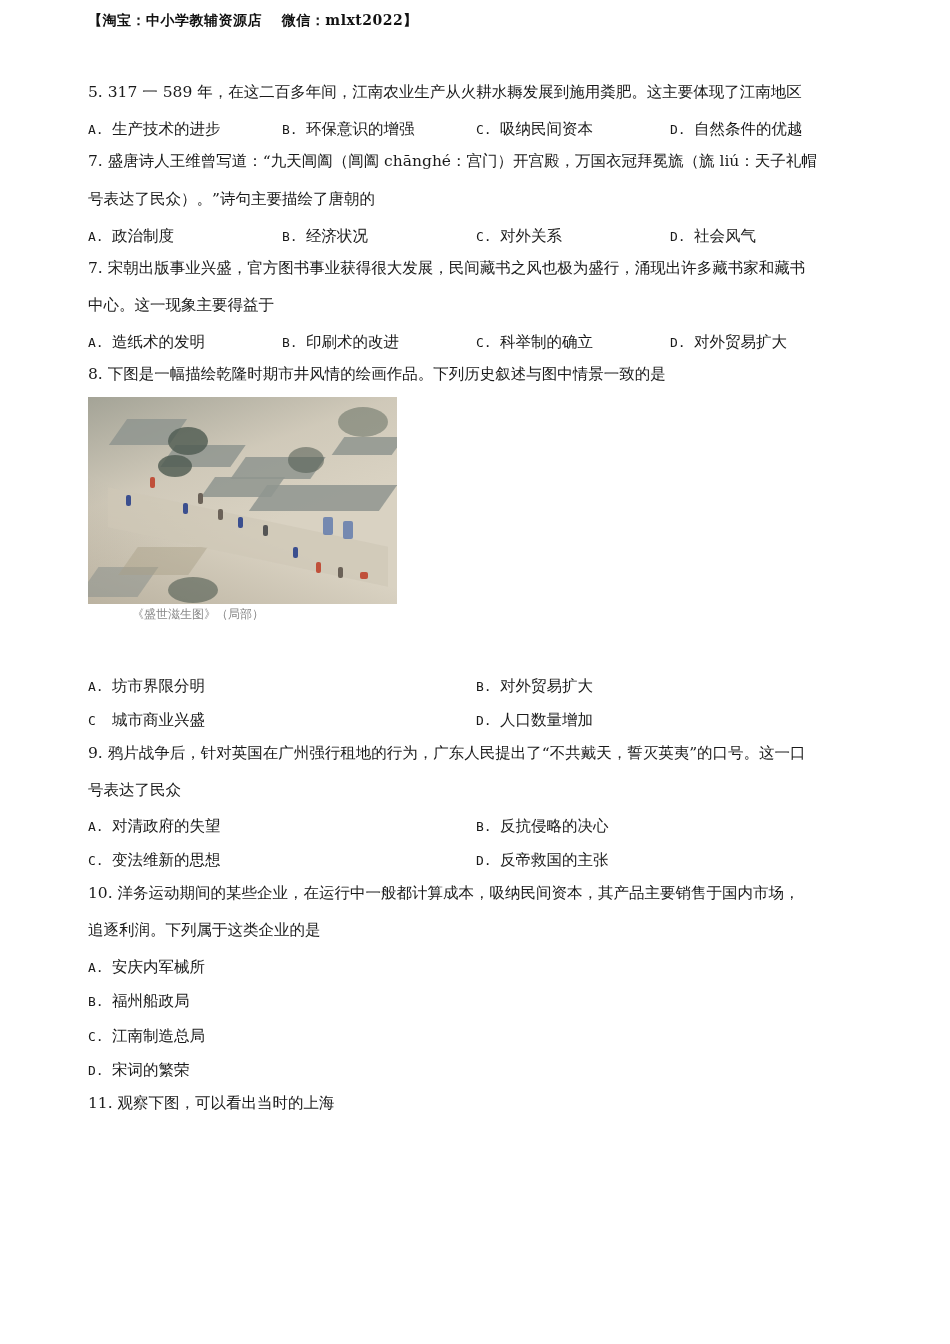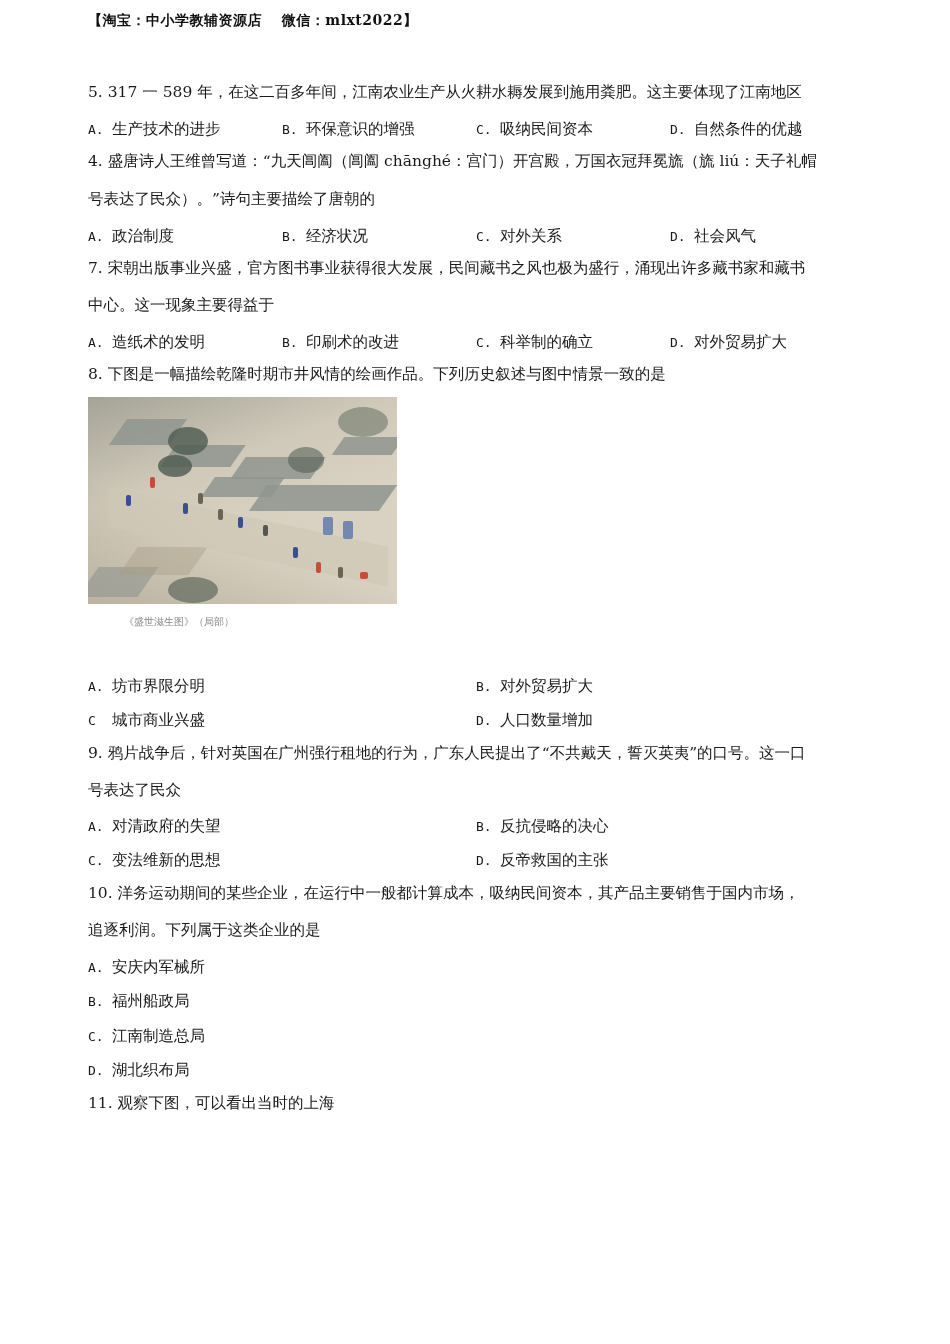--- a/index.html
+++ b/index.html
@@ -39,36 +39,36 @@
     .painting .tree {
       position: absolute; border-radius: 50%; background: #4e5a50; opacity: 0.8;
     }
     .painting .fig {
       position: absolute; width: 5px; height: 11px; border-radius: 2px;
     }
     .painting .road {
       position: absolute; background: #cfc8b6;
     }
     .caption {
-      position: absolute; left: 124px; top: 606px;
-      font-size: 10px; color: #888; white-space: nowrap; margin-top: 9px;
+      position: absolute; left: 132px; top: 606px;
+      font-size: 12px; color: #888; white-space: nowrap;
     }
   </style>
 </head>
 <body>
 
 <div class="header">【淘宝：中小学教辅资源店　 微信：mlxt2022】</div>
 
 <div class="line" style="top:82px">5. 317 一 589 年，在这二百多年间，江南农业生产从火耕水耨发展到施用粪肥。这主要体现了江南地区</div>
 <div class="opt" style="left:88px;top:117px"><span class="letter">A.</span><span>生产技术的进步</span></div>
 <div class="opt" style="left:282px;top:117px"><span class="letter">B.</span><span>环保意识的增强</span></div>
 <div class="opt" style="left:476px;top:117px"><span class="letter">C.</span><span>吸纳民间资本</span></div>
 <div class="opt" style="left:670px;top:117px"><span class="letter">D.</span><span>自然条件的优越</span></div>
 
-<div class="line" style="top:151px">4. 盛唐诗人王维曾写道：“九天阊阖（阊阖 chānghé：宫门）开宫殿，万国衣冠拜冕旒（旒 liú：天子礼帽</div>
+<div class="line" style="top:151px">7. 盛唐诗人王维曾写道：“九天阊阖（阊阖 chānghé：宫门）开宫殿，万国衣冠拜冕旒（旒 liú：天子礼帽</div>
 <div class="line" style="top:189px">号表达了民众）。”诗句主要描绘了唐朝的</div>
 <div class="opt" style="left:88px;top:224px"><span class="letter">A.</span><span>政治制度</span></div>
 <div class="opt" style="left:282px;top:224px"><span class="letter">B.</span><span>经济状况</span></div>
 <div class="opt" style="left:476px;top:224px"><span class="letter">C.</span><span>对外关系</span></div>
 <div class="opt" style="left:670px;top:224px"><span class="letter">D.</span><span>社会风气</span></div>
 
 <div class="line" style="top:258px">7. 宋朝出版事业兴盛，官方图书事业获得很大发展，民间藏书之风也极为盛行，涌现出许多藏书家和藏书</div>
 <div class="line" style="top:295px">中心。这一现象主要得益于</div>
 <div class="opt" style="left:88px;top:330px"><span class="letter">A.</span><span>造纸术的发明</span></div>
 <div class="opt" style="left:282px;top:330px"><span class="letter">B.</span><span>印刷术的改进</span></div>
@@ -122,15 +122,15 @@
 <div class="opt" style="left:88px;top:814px"><span class="letter">A.</span><span>对清政府的失望</span></div>
 <div class="opt" style="left:476px;top:814px"><span class="letter">B.</span><span>反抗侵略的决心</span></div>
 <div class="opt" style="left:88px;top:848px"><span class="letter">C.</span><span>变法维新的思想</span></div>
 <div class="opt" style="left:476px;top:848px"><span class="letter">D.</span><span>反帝救国的主张</span></div>
 
 <div class="line" style="top:883px">10. 洋务运动期间的某些企业，在运行中一般都计算成本，吸纳民间资本，其产品主要销售于国内市场，</div>
 <div class="line" style="top:920px">追逐利润。下列属于这类企业的是</div>
 <div class="opt" style="left:88px;top:955px"><span class="letter">A.</span><span>安庆内军械所</span></div>
 <div class="opt" style="left:88px;top:989px"><span class="letter">B.</span><span>福州船政局</span></div>
 <div class="opt" style="left:88px;top:1024px"><span class="letter">C.</span><span>江南制造总局</span></div>
-<div class="opt" style="left:88px;top:1058px"><span class="letter">D.</span><span>湖北织布局</span></div>
+<div class="opt" style="left:88px;top:1058px"><span class="letter">D.</span><span>宋词的繁荣</span></div>
 
 <div class="line" style="top:1093px">11. 观察下图，可以看出当时的上海</div>
 
 </body></html>

